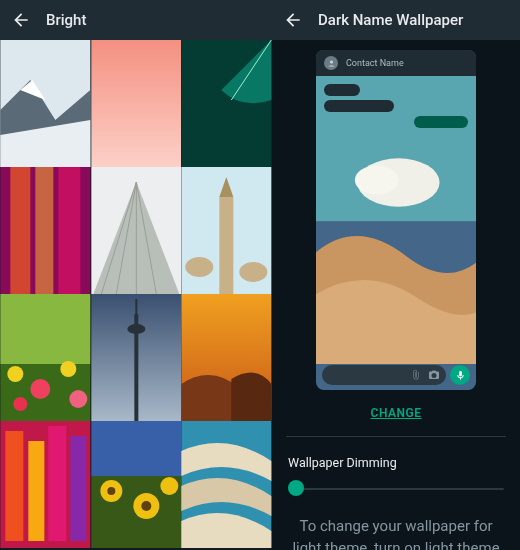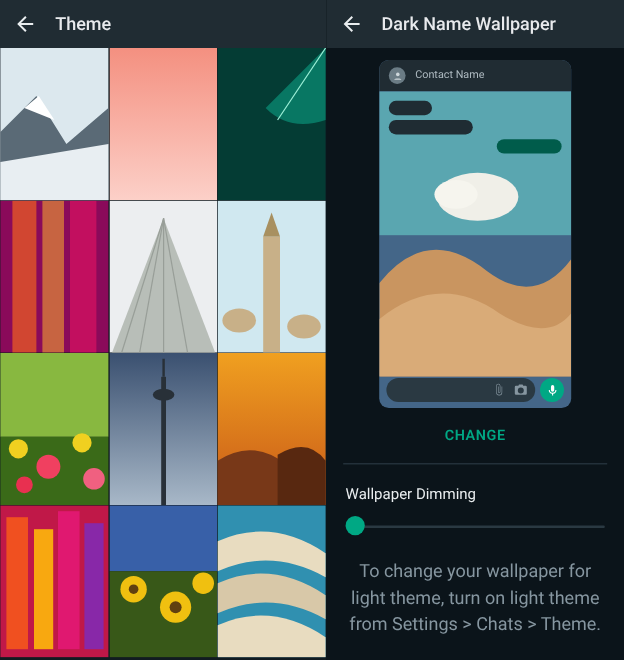--- a/index.html
+++ b/index.html
@@ -27,21 +27,21 @@
     .grid {
       display: grid; grid-template-columns: repeat(3, 1fr);
       gap: 0;
     }
     .thumb {
       width: 100%; height: 127px;
       cursor: pointer; position: relative; overflow: hidden;
     }
     .thumb svg { width: 100%; height: 100%; display:block; }
     .preview {
-      margin: 10px auto 6px; width: 160px; height: 290px;
+      margin: 10px auto 6px; width: 160px; height: 340px;
       border-radius: 8px; overflow:hidden; position:relative;
       background:#468;
     }
     .preview-header {
       height: 26px; background:#202c33;
       display:flex; align-items:center; gap:8px; padding:0 8px;
       font-size:9px; color:#aebac1;
     }
     .avatar { width:14px;height:14px;border-radius:50%;background:#6b7c85;
       display:flex;align-items:center;justify-content:center;}
@@ -60,21 +60,21 @@
       display:flex; gap:4px; align-items:center;
     }
     .input-pill {
       flex:1; height:20px; border-radius:10px; background:#2a3942;
       display:flex;align-items:center;justify-content:flex-end;padding:0 6px;gap:6px;
     }
     .mic-btn { width:20px;height:20px;border-radius:50%;background:#00a884;
       display:flex;align-items:center;justify-content:center; }
     .change-label {
       text-align:center; color:#00a884; font-size:12px; font-weight:600;
-      letter-spacing:0.5px; padding:10px 16px; cursor:pointer;
+      letter-spacing:0.5px; padding:10px 16px; cursor:pointer;text-decoration:underline;
     }
     .divider { height:1px; background:#2a3942; margin:6px 14px; }
     .dimming {
       padding: 12px 16px 8px;
     }
     .dimming-label { font-size:12.5px; color:#e9edef; margin-bottom:10px; }
     .slider {
       position:relative; height:18px;
     }
     .slider-track {
@@ -94,21 +94,21 @@
 </head>
 <body>
 
 <div class="pane pane-left">
   <div class="topbar">
     <div class="back-arrow">
       <svg viewBox="0 0 24 24" width="20" height="20">
           <path fill="#e9edef" d="M20 11H7.8l5.6-5.6L12 4l-8 8 8 8 1.4-1.4L7.8 13H20z"></path>
         </svg>
     </div>
-    <div class="topbar-title">Theme</div>
+    <div class="topbar-title">Bright</div>
   </div>
   <div class="grid" id="thumb-grid">
       <div class="thumb">
         <svg viewBox="0 0 90 127">
           <rect width="90" height="127" fill="#dce8ee"></rect>
           <polygon points="0,127 0,70 30,40 55,80 90,50 90,127" fill="#5a6a76"></polygon>
           <polygon points="20,50 32,40 45,60" fill="#fff"></polygon>
           <polygon points="0,127 0,95 90,80 90,127" fill="#e8eef2"></polygon>
         </svg>
       </div>

